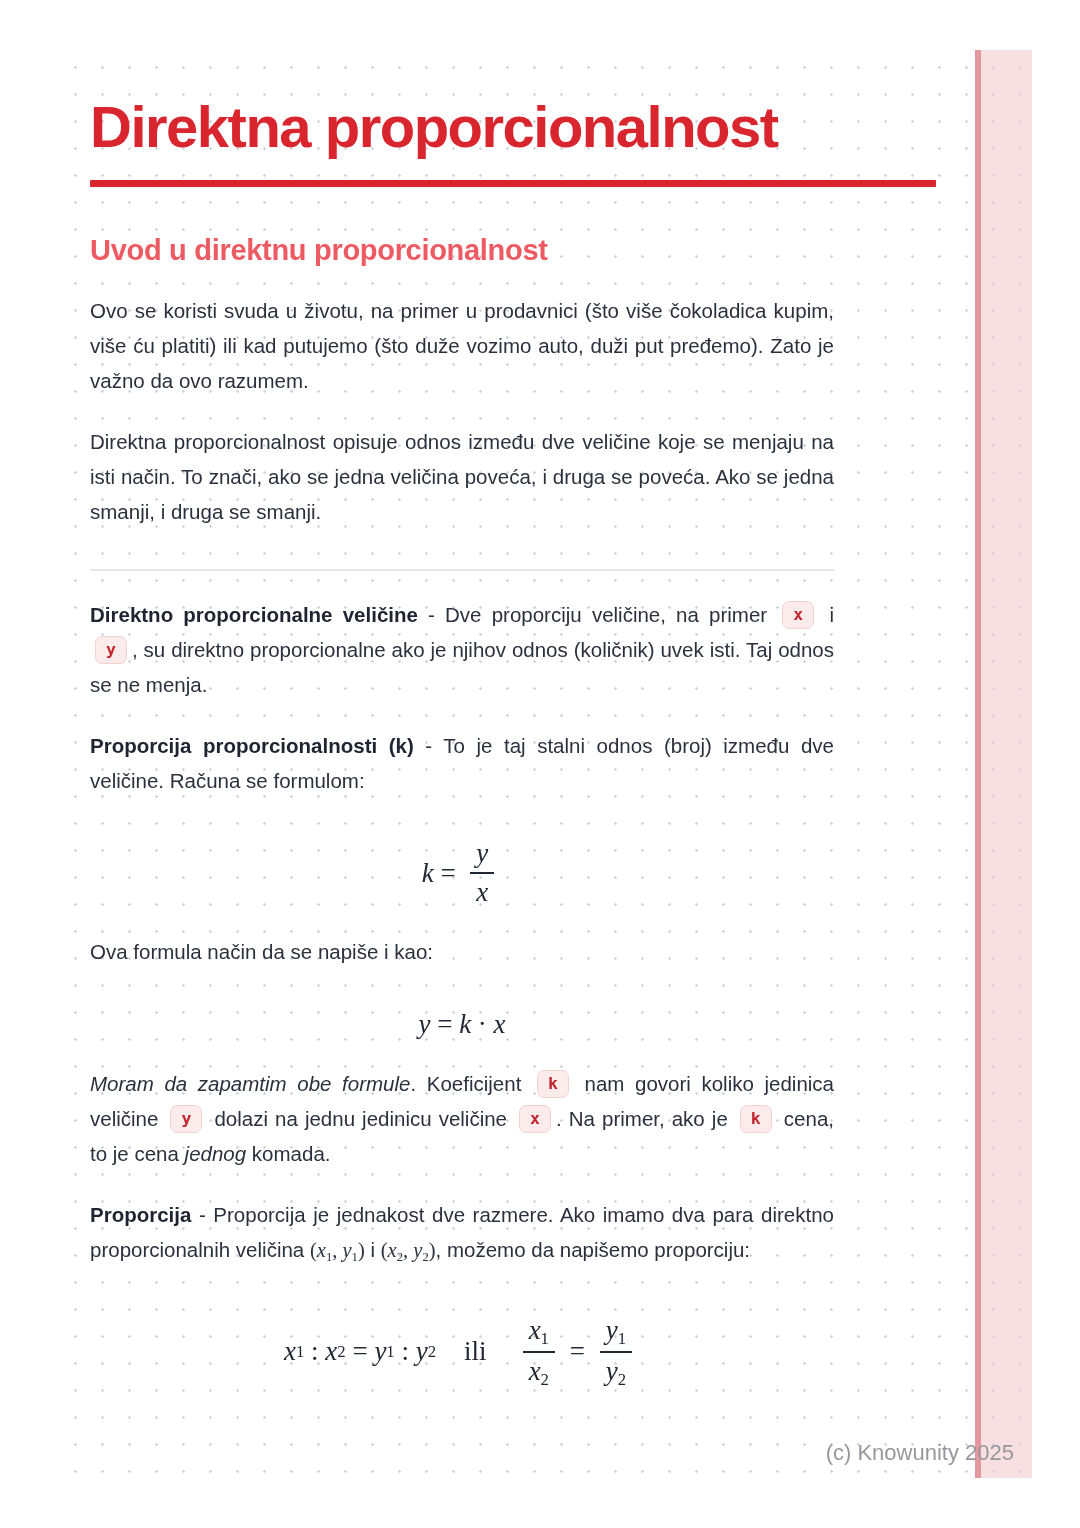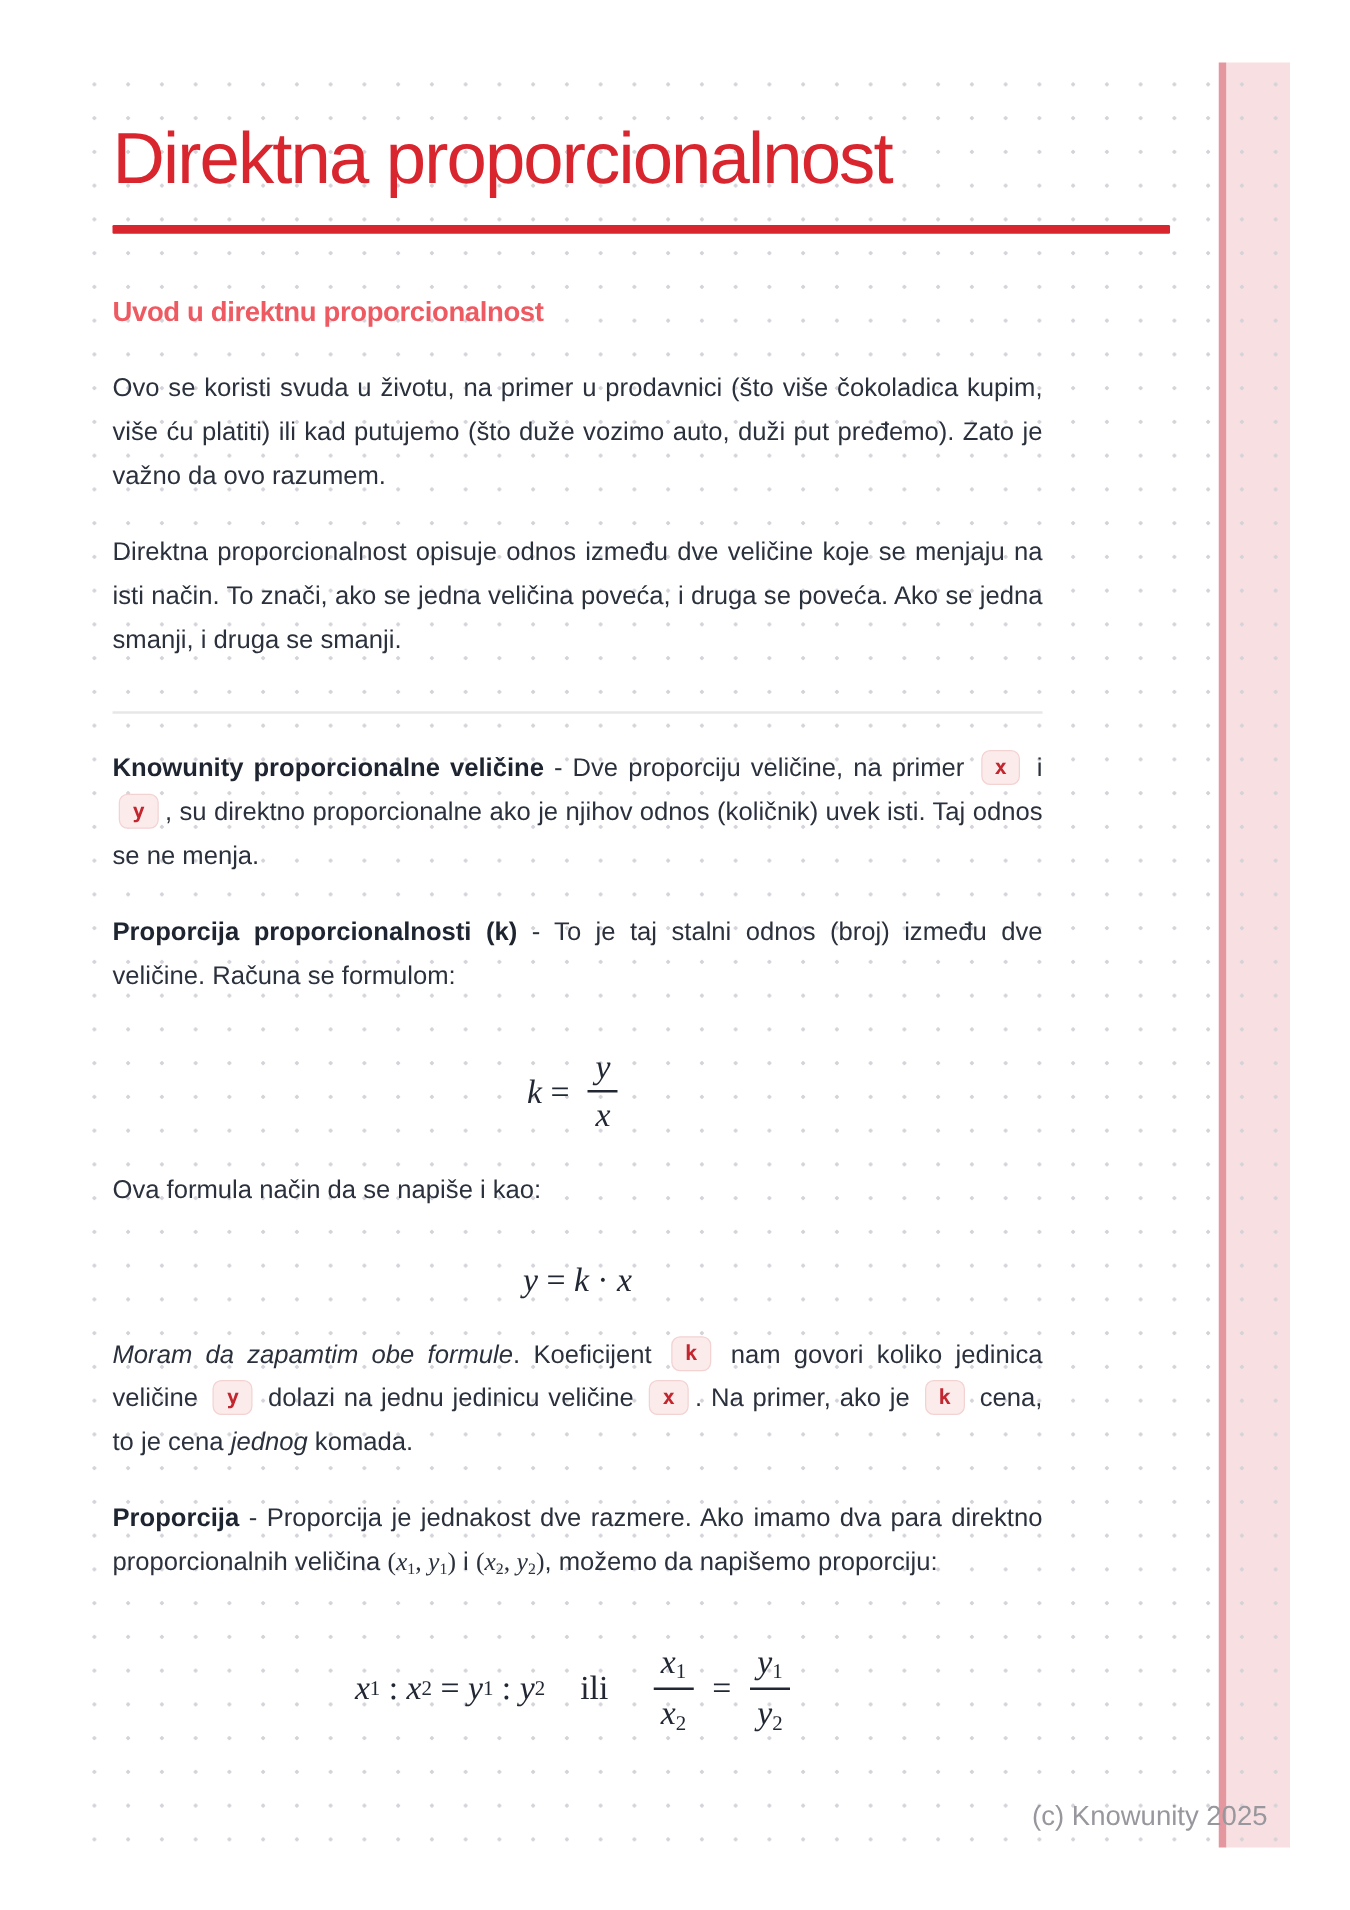--- a/index.html
+++ b/index.html
@@ -11,25 +11,25 @@
   .stripe-band{position:absolute;left:981px;top:50px;width:51px;height:1428px;background:var(--stripe-band,#f8dfe1);}
   .stripe-line{position:absolute;left:975px;top:50px;width:6px;height:1428px;background:var(--stripe-line,#e5979f);}
   
   .dotgrid{
     position:absolute;left:52px;top:46px;width:982px;height:1432px;pointer-events:none;
     background-image:radial-gradient(circle,var(--dot,#d3d3d9) 1.25px,rgba(0,0,0,0) 1.45px);
     background-size:27px 27px;background-position:10px 8px;
   }
   .content{position:absolute;left:90px;top:0;width:846px;}
   h1{
-    margin:96px 0 0;font-size:58px;line-height:62px;font-weight:normal;
+    margin:96px 0 0;font-size:58px;line-height:62px;font-weight:bold;
     color:var(--accent,#d9252e);letter-spacing:-1.5px;
   }
   .title-rule{margin-top:22px;width:846px;height:7px;background:var(--accent,#d9252e);border-radius:1px;}
-  h2{margin:46px 0 0;font-size:22px;line-height:34px;font-weight:bold;color:var(--heading,#ee5a62);letter-spacing:-.3px;}
+  h2{margin:46px 0 0;font-size:29px;line-height:34px;font-weight:bold;color:var(--heading,#ee5a62);letter-spacing:-.3px;}
   p{margin:26px 0 0;width:744px;font-size:20.5px;line-height:35px;text-align:justify;color:var(--body,#2b313c);}
   p .b{font-weight:bold;color:var(--bold,#1e2530);}
   p .i{font-style:italic;}
   .chip{
     display:inline-block;padding:1px 10px 2px;margin:0 5px;border-radius:7px;
     background:var(--chip-bg,#fcebeb);border:1.5px solid var(--chip-border,#f3d2d2);
     color:var(--chip-text,#c2262e);font-family:"DejaVu Sans Mono",monospace;
     font-weight:bold;font-size:16.5px;line-height:23px;vertical-align:2px;
   }
   .divider{margin:40px 0 0;width:744px;height:2px;background:var(--divider,#e7e7ea);}
@@ -55,21 +55,21 @@
   <div class="dotgrid"></div>
 
   <div class="content">
     <h1>Direktna proporcionalnost</h1>
     <div class="title-rule"></div>
     <div id="blocks">
         <h2>Uvod u direktnu proporcionalnost</h2>
         <p><span class="">Ovo se koristi svuda u životu, na primer u prodavnici (što više čokoladica kupim, više ću platiti) ili kad putujemo (što duže vozimo auto, duži put pređemo). Zato je važno da ovo razumem.</span></p>
         <p><span class="">Direktna proporcionalnost opisuje odnos između dve veličine koje se menjaju na isti način. To znači, ako se jedna veličina poveća, i druga se poveća. Ako se jedna smanji, i druga se smanji.</span></p>
         <div class="divider"></div>
-        <p><span class="b">Knowunity proporcionalne veličine</span><span class=""> - Dve proporciju veličine, na primer </span><span class="chip">x</span><span class=""> i </span><span class="chip">y</span><span class="">, su direktno proporcionalne ako je njihov odnos (količnik) uvek isti. Taj odnos se ne menja.</span></p>
+        <p><span class="b">Direktno proporcionalne veličine</span><span class=""> - Dve proporciju veličine, na primer </span><span class="chip">x</span><span class=""> i </span><span class="chip">y</span><span class="">, su direktno proporcionalne ako je njihov odnos (količnik) uvek isti. Taj odnos se ne menja.</span></p>
         <p><span class="b">Proporcija proporcionalnosti (k)</span><span class=""> - To je taj stalni odnos (broj) između dve veličine. Računa se formulom:</span></p>
         <div class="formula">
           <span class="mv">k</span>
           <span class="mu">&nbsp;=&nbsp;</span>
           <span class="frac">
             <span class="num"><span class="mv">y</span></span>
             <span class="den"><span class="mv">x</span></span>
           </span>
         </div>
         <p><span class="">Ova formula način da se napiše i kao:</span></p>

